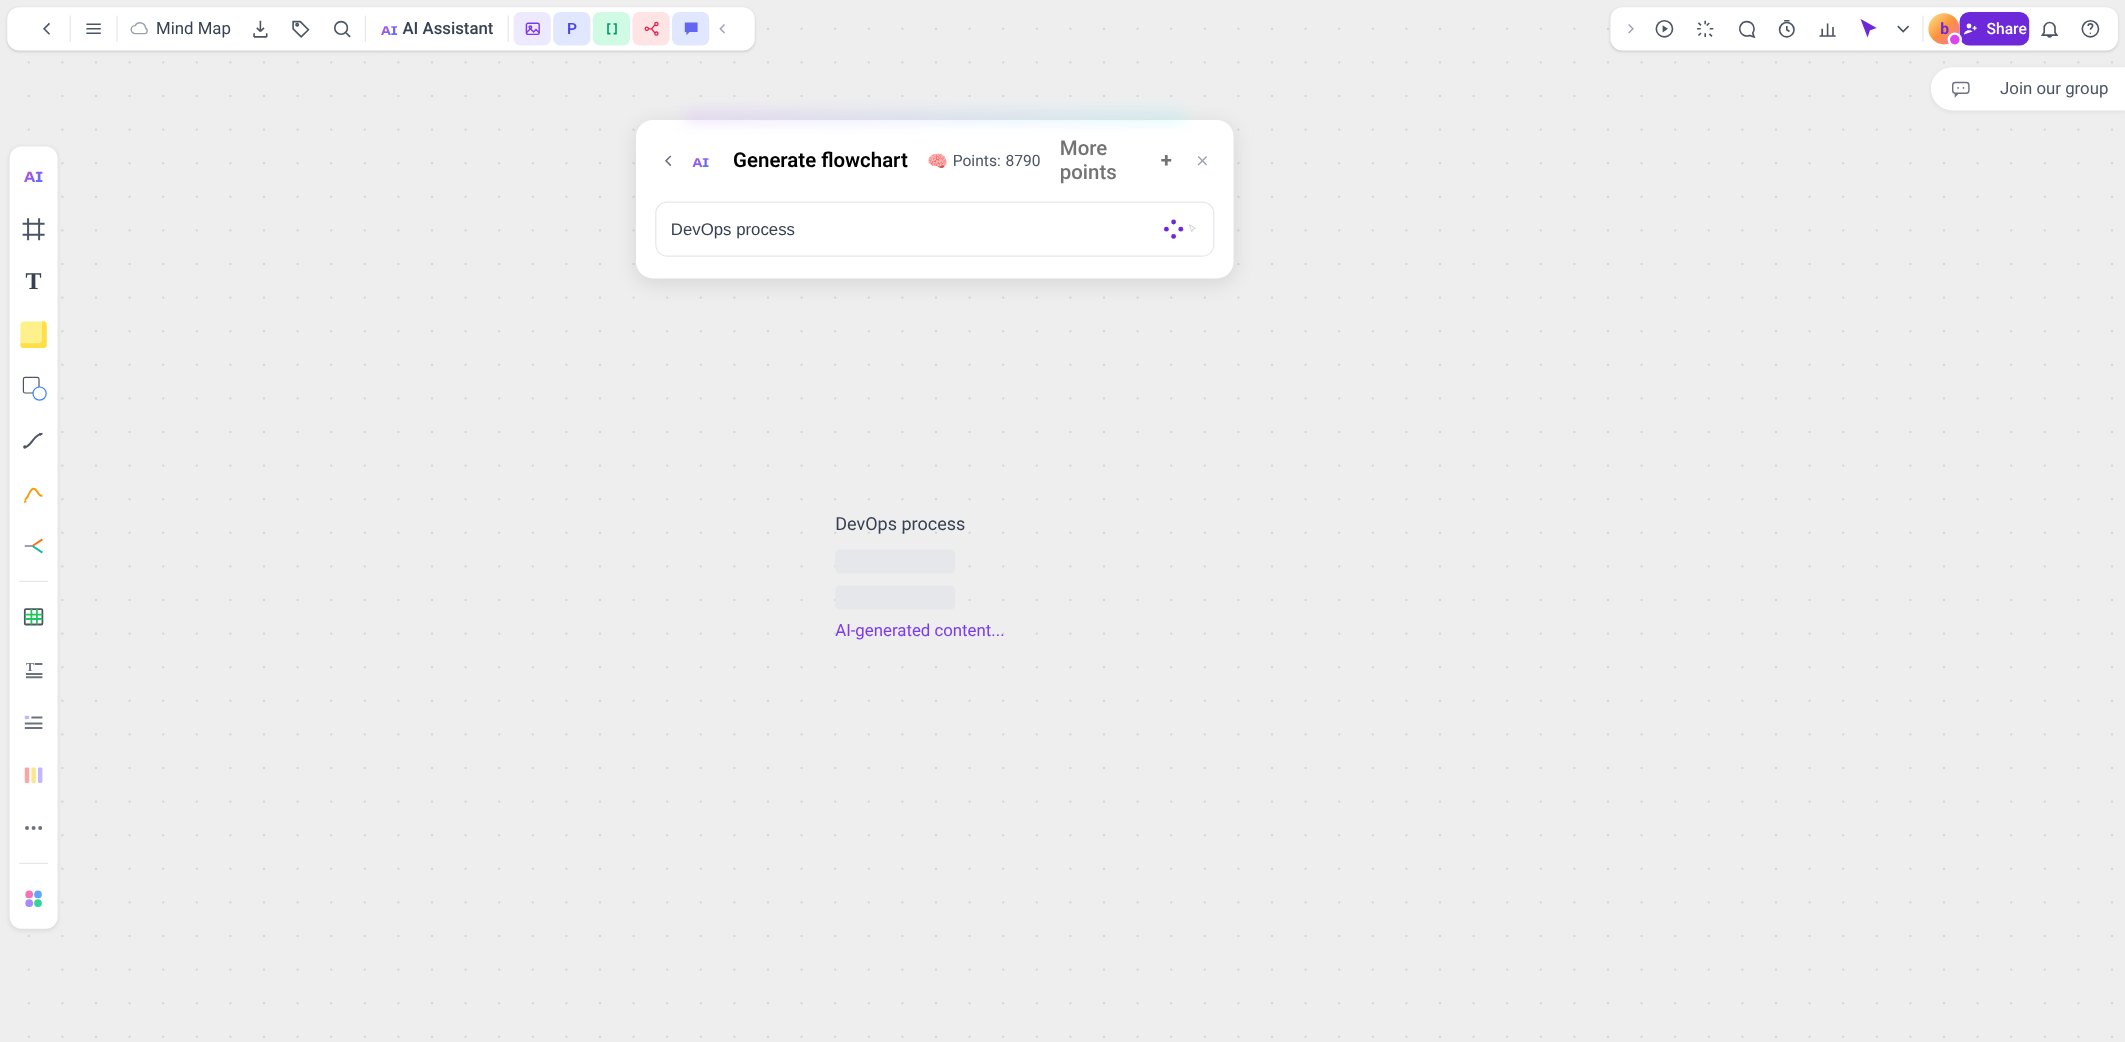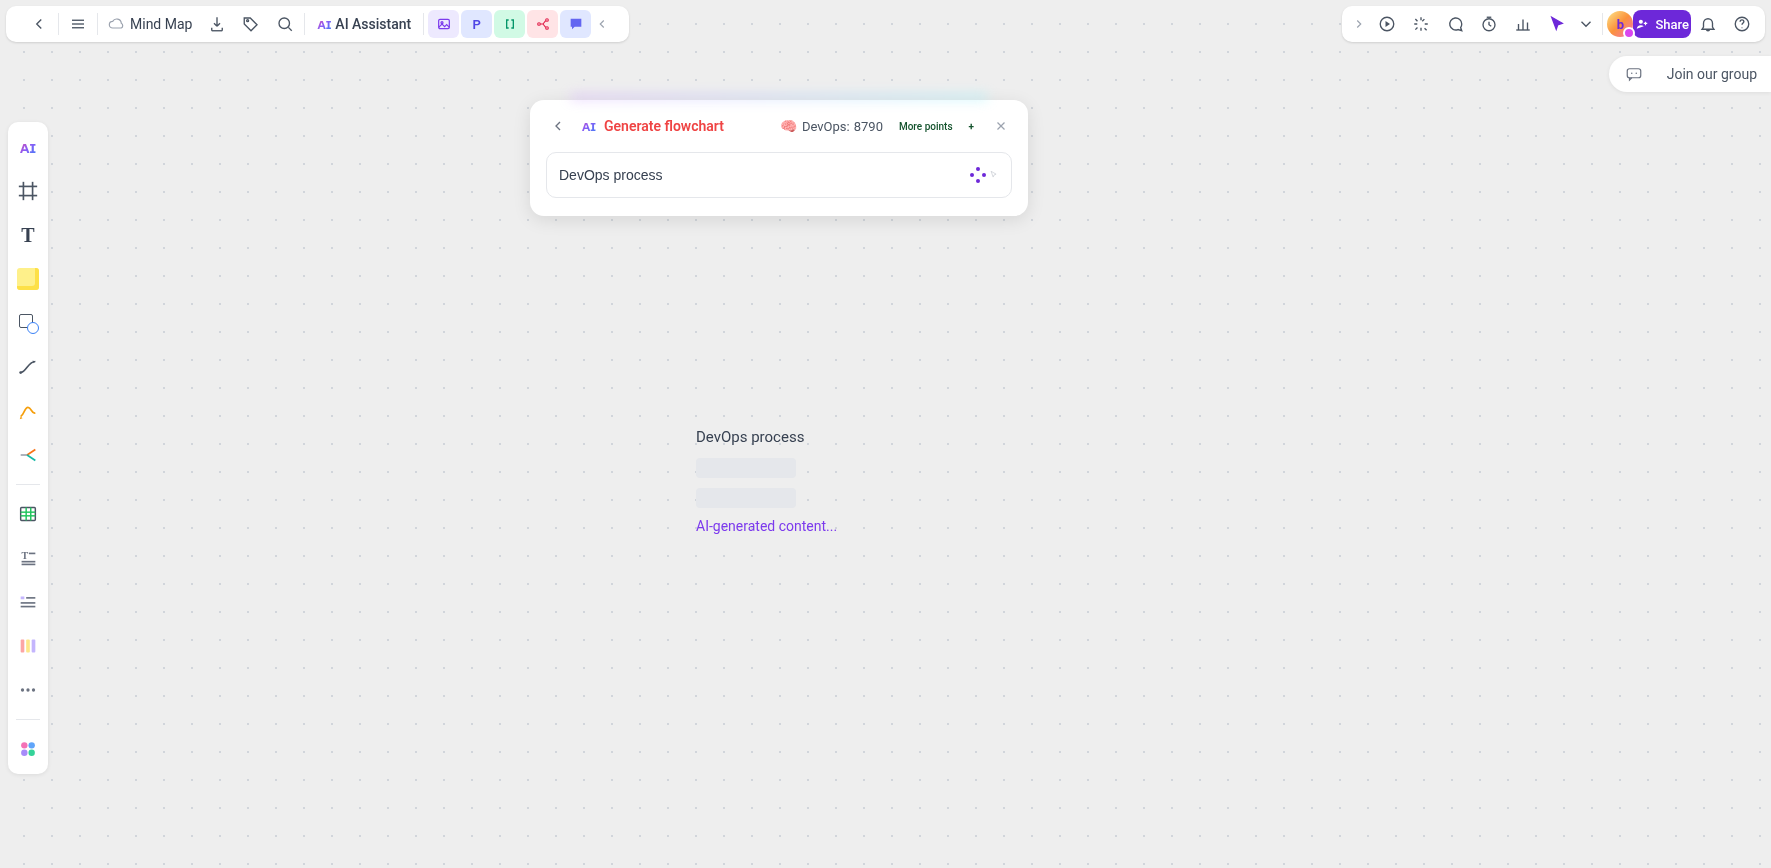--- a/index.html
+++ b/index.html
@@ -138,25 +138,25 @@
     position:absolute; top:-6px; left:40px; right:40px; height:6px;
     background: linear-gradient(90deg,#d8b4fe,#a5f3fc);
     filter: blur(6px); border-radius:6px; opacity:0.6;
   }
   .dialog-head {
     display:flex; align-items:center; gap:8px;
   }
   .dh-back { width:24px; height:24px; display:flex; align-items:center; justify-content:center; cursor:pointer; color:#6b7280;}
   .dh-back svg { width:16px; height:16px; stroke:currentColor; fill:none; stroke-width:2;}
   .dh-ai-icon { width:18px; font-weight:700; }
-  .dh-title { font-size:14px; font-weight:600; color:#ef4444; flex:0 0 auto;}
+  .dh-title { font-size:17px; font-weight:600; color:#000000; flex:0 0 auto;margin-left:12px;}
   .dh-spacer { flex:1 1 auto; }
   .dh-points { display:flex; align-items:center; gap:4px; color:#4b5563; font-size:13px;}
   .dh-points .emoji { font-size:14px; }
-  .dh-more { color:#14532d; font-size:10px; font-weight:500; cursor:pointer; display:flex; align-items:center; gap:16px; margin-left:8px;}
+  .dh-more { color:#737373; font-size:17px; font-weight:500; cursor:pointer; display:flex; align-items:center; gap:6px; margin-left:8px;}
   .dh-close { width:22px; height:22px; margin-left:8px; display:flex; align-items:center; justify-content:center; color:#9ca3af; cursor:pointer;}
   .dh-close svg { width:14px;height:14px; stroke:currentColor; stroke-width:2;}
 
   .dialog-input-row {
     margin-top:14px;
     border:1px solid #e5e7eb; border-radius:10px;
     height:46px; display:flex; align-items:center; padding:0 12px;
     background:#fff;
   }
   .dialog-input-row input {
@@ -486,21 +486,21 @@
     <div class="dh-back">
       <svg viewBox="0 0 24 24">
           <polyline points="15 18 9 12 15 6"></polyline>
         </svg>
     </div>
     <span class="dh-ai-icon ai-gradient">ᴀɪ</span>
     <span class="dh-title">Generate flowchart</span>
     <div class="dh-spacer"></div>
     <div class="dh-points">
       <span class="emoji">🧠</span>
-      <span>DevOps:</span>
+      <span>Points:</span>
       <span>8790</span>
     </div>
     <div class="dh-more">
       <span>More points</span>
       <span style="font-weight:700;">+</span>
     </div>
     <div class="dh-close">
       <svg viewBox="0 0 24 24">
           <line x1="6" y1="6" x2="18" y2="18"></line>
           <line x1="6" y1="18" x2="18" y2="6"></line>

